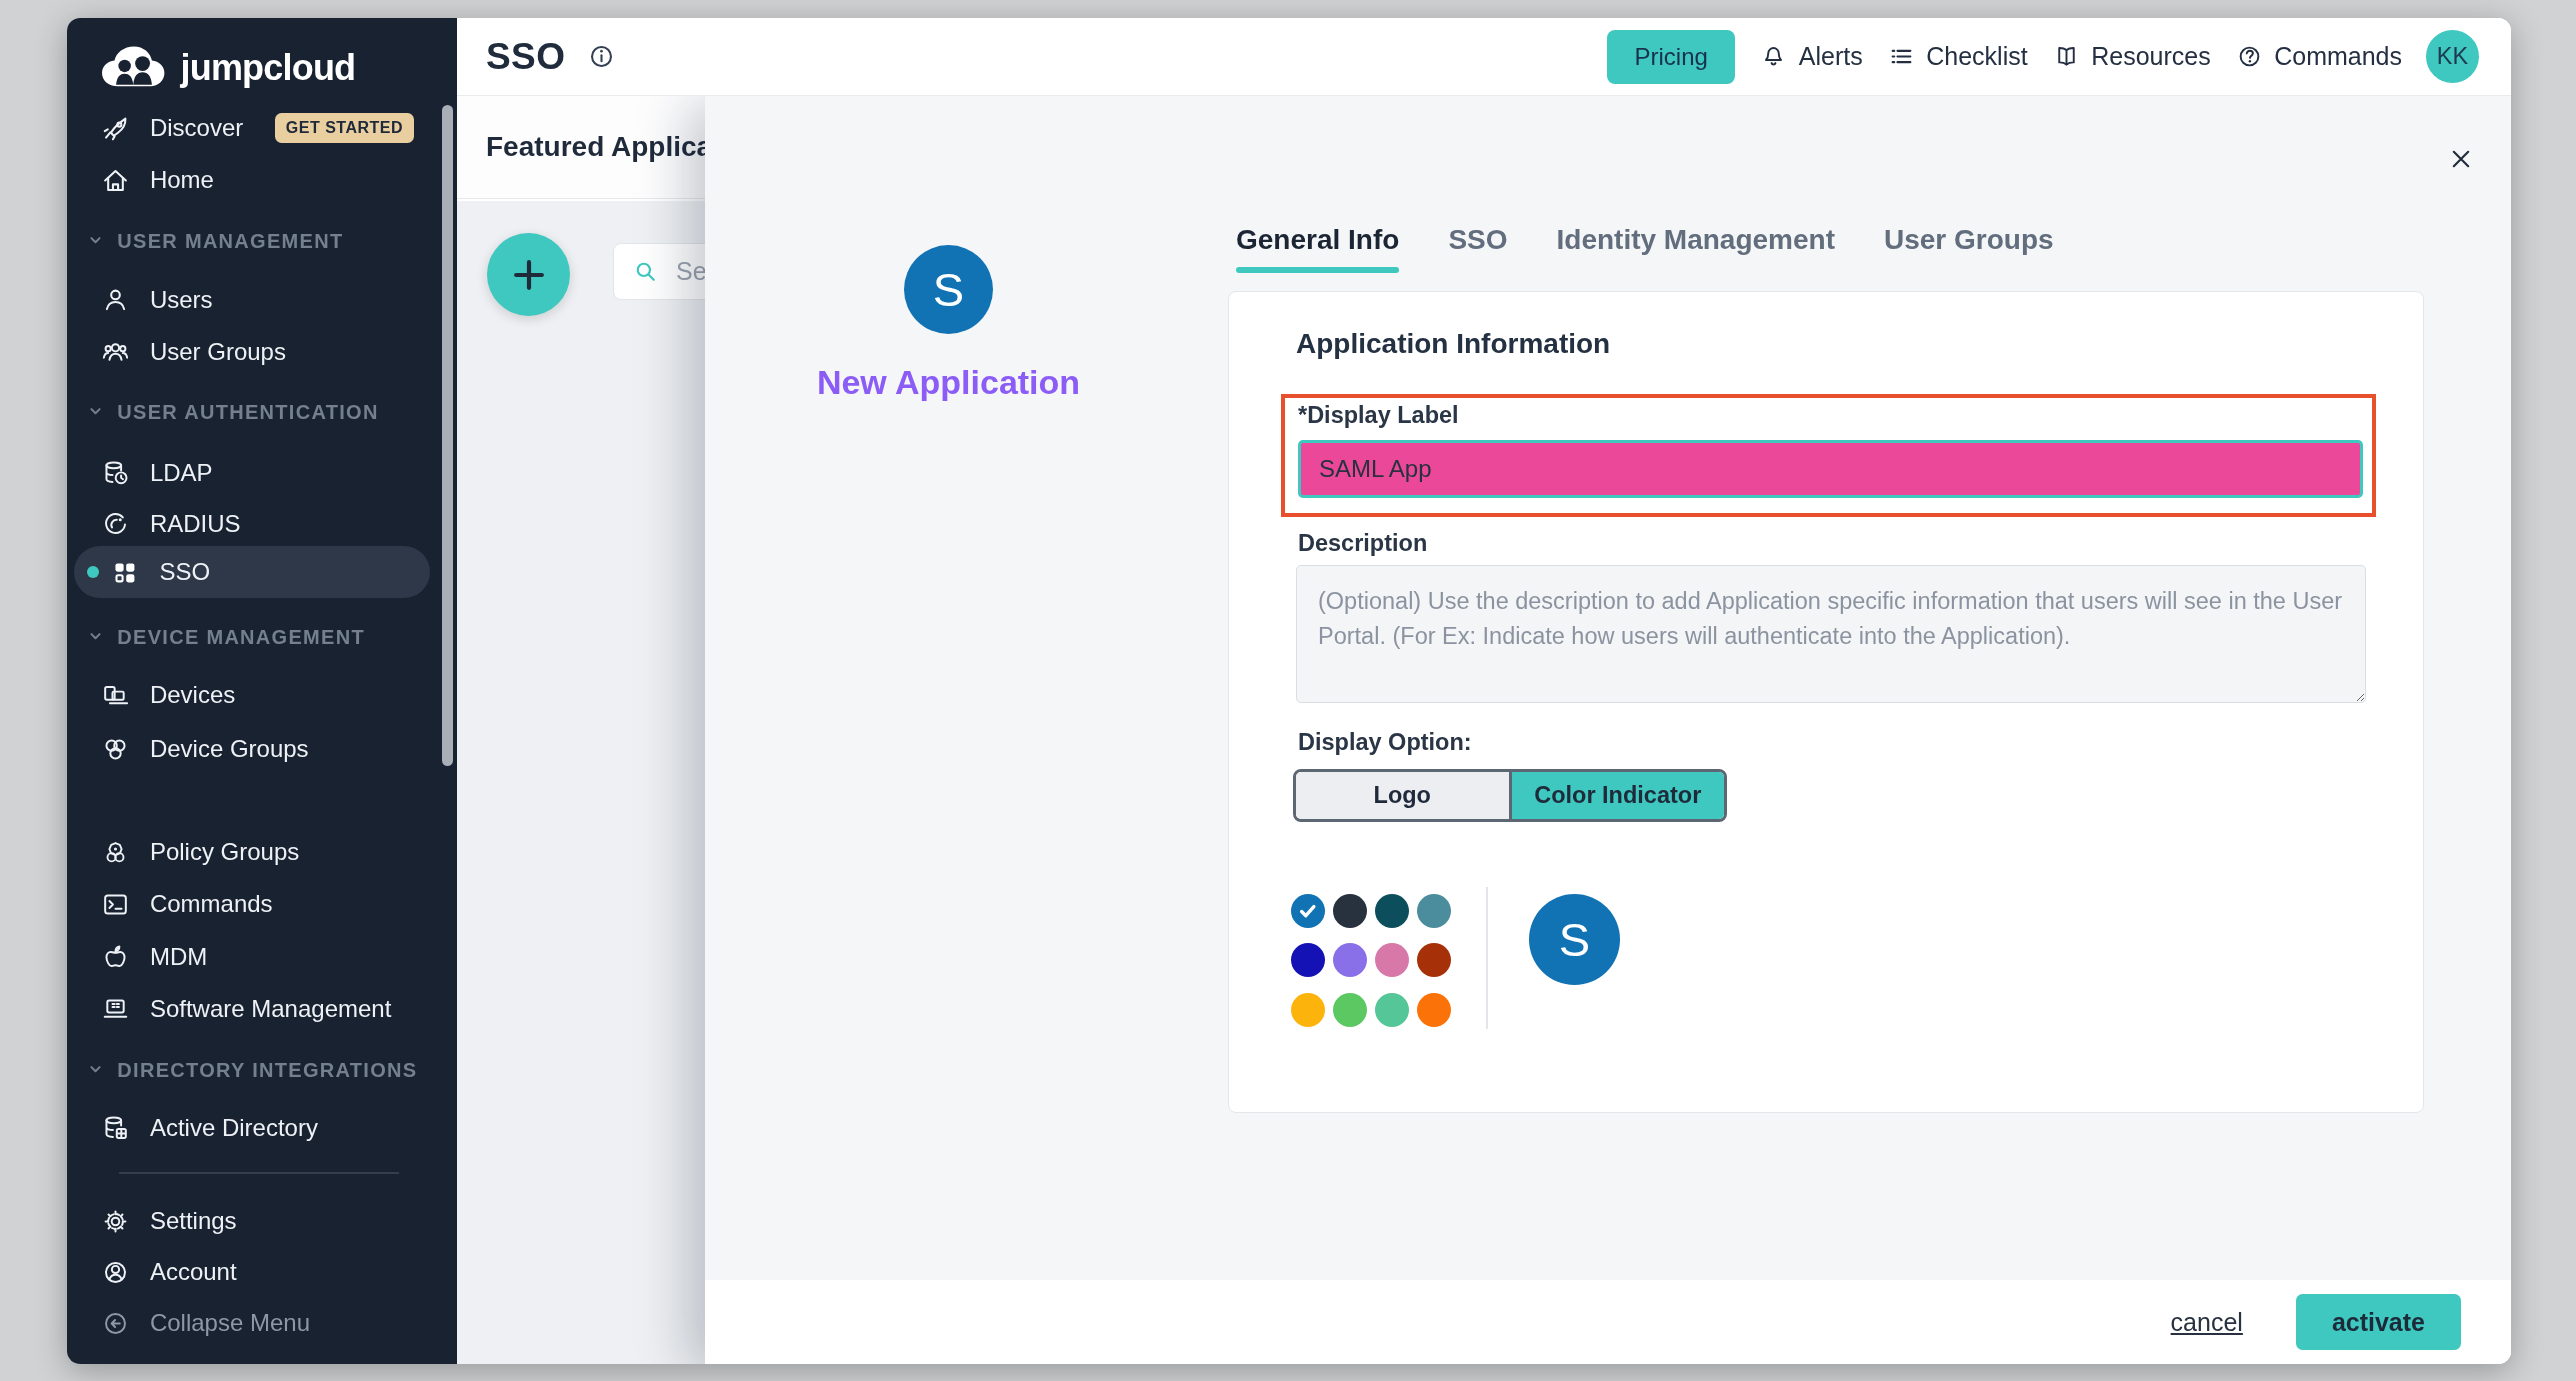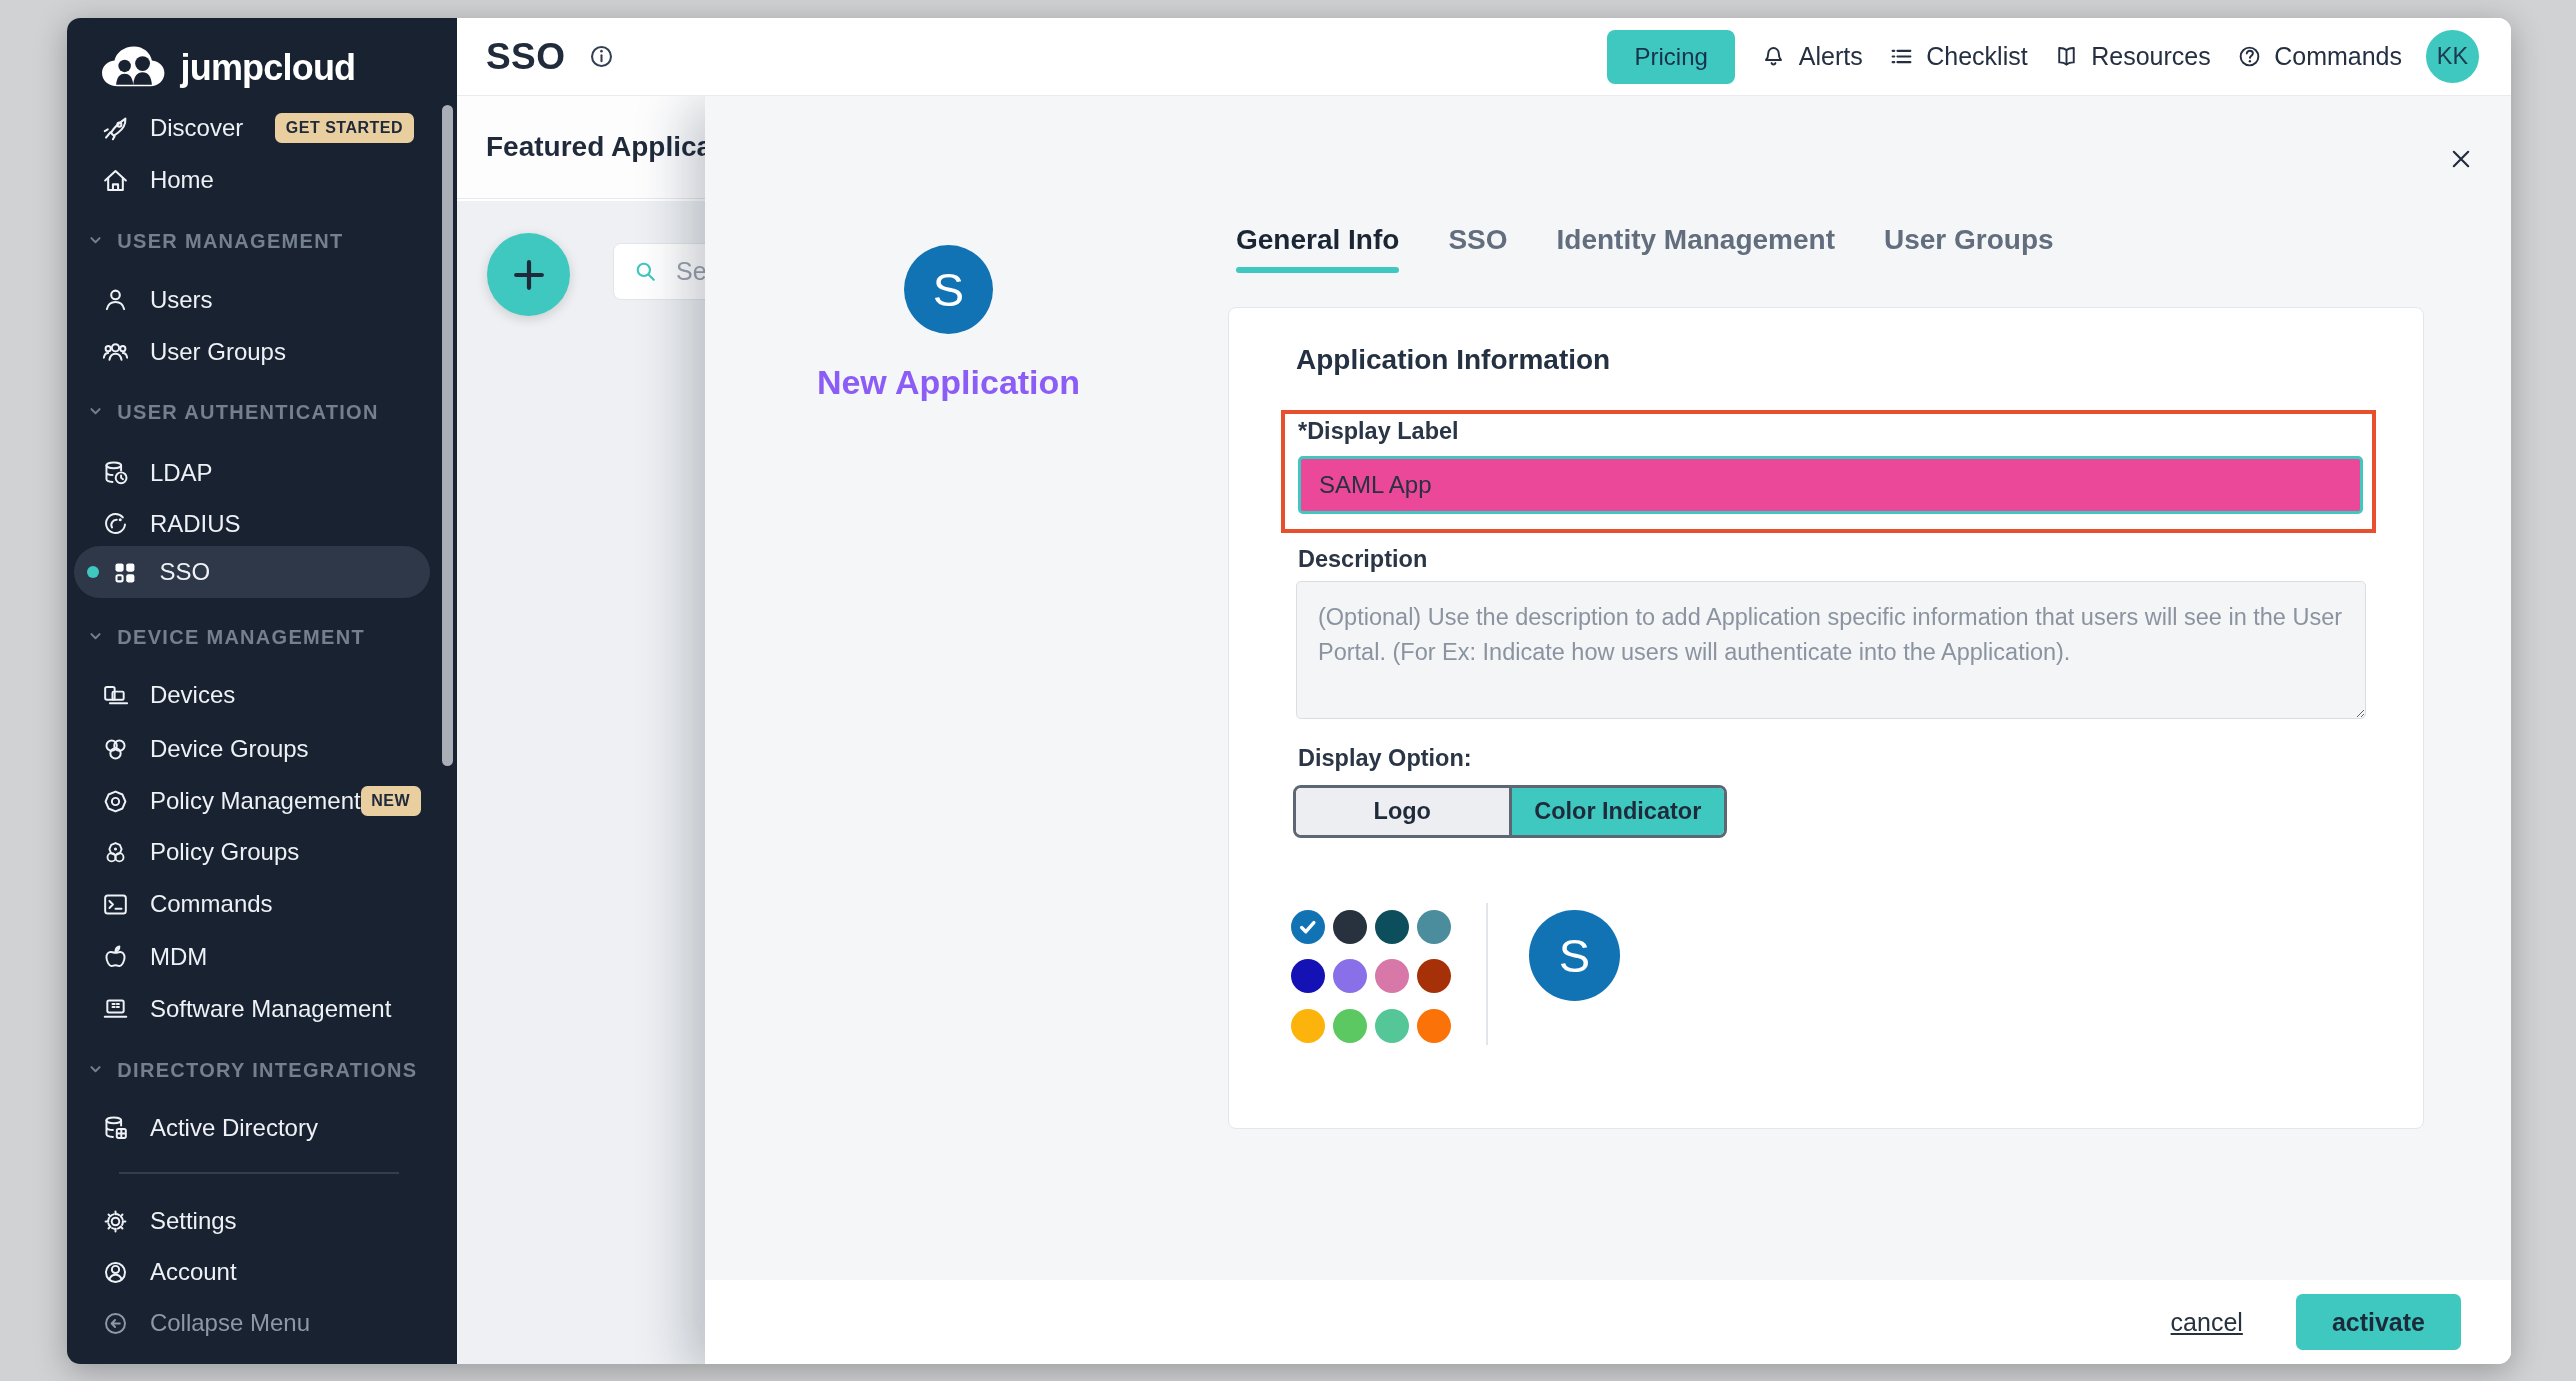--- a/index.html
+++ b/index.html
@@ -68,21 +68,21 @@
            align-items:center;justify-content:center;background:none;border:none;}
   .m-appcircle{position:absolute;left:199px;top:149px;width:89px;height:89px;border-radius:50%;
                color:#fff;font-size:47px;display:flex;align-items:center;justify-content:center;}
   .m-apptitle{position:absolute;left:41px;top:267px;width:405px;text-align:center;
               font-size:34px;font-weight:bold;color:#8b5cf6;}
   .m-tabs{position:absolute;left:531px;top:128px;display:flex;gap:49px;}
   .m-tab{font-size:28px;font-weight:bold;color:#626d7d;cursor:pointer;}
   .m-tab.active{color:#1b2534;}
   .m-tab.active::after{content:'';display:block;height:5.7px;background:var(--accent,#3ec8bf);border-radius:3.2px;margin-top:11.3px;}
 
-  .m-card{position:absolute;left:523px;top:211px;width:1196px;height:822px;background:#fff;
+  .m-card{position:absolute;left:523px;top:195px;width:1196px;height:822px;background:#fff;
           border:1.6px solid #e4e7ea;border-radius:8px;box-sizing:border-box;}
   .c-heading{position:absolute;left:67px;top:36px;font-size:28px;font-weight:bold;color:#243142;}
   .red-box{position:absolute;left:52px;top:102px;width:1095px;height:123px;border:4px solid var(--highlight,#e8502d);
            box-sizing:border-box;pointer-events:none;}
   .lab{position:absolute;font-size:23.5px;font-weight:bold;color:#2a3545;}
   .input-display{position:absolute;left:69px;top:148px;width:1065px;height:58px;background:#ec4899;
                  border:3.2px solid var(--accent,#3ec8bf);border-radius:4.9px;box-sizing:border-box;
                  font-size:24px;color:#27313f;padding:0 18px;font-family:inherit;outline:none;}
   .desc-area{position:absolute;left:67px;top:273px;width:1070px;height:138px;background:#f3f5f7;
              border:1.6px solid #d8dee1;border-radius:4.9px;box-sizing:border-box;padding:18px 21px;
@@ -226,28 +226,20 @@
 
     <div class="sb-row" style="top:705px">
       <svg viewBox="0 0 36 36" fill="none" stroke="#eef1f5" stroke-width="2.3">
         <circle cx="13.5" cy="13.5" r="6"></circle>
           <circle cx="22.5" cy="13.5" r="6"></circle>
           <circle cx="18" cy="22.5" r="6"></circle>
       </svg>
       <span class="lbl">Device Groups</span>
     </div>
 
-    <div class="sb-row" style="top:757px">
-      <svg viewBox="0 0 36 36" fill="none" stroke="#eef1f5" stroke-width="2.3" stroke-linejoin="round">
-        <polygon points="18,6.5 26.1,9.9 29.5,18 26.1,26.1 18,29.5 9.9,26.1 6.5,18 9.9,9.9"></polygon>
-        <circle cx="18" cy="18" r="4.2"></circle>
-      </svg>
-      <span class="lbl">Policy Management</span>
-      <span class="sb-badge">NEW</span>
-    </div>
 
     <div class="sb-row" style="top:808px">
       <svg viewBox="0 0 36 36" fill="none" stroke="#eef1f5" stroke-width="2.2" stroke-linejoin="round">
         <polygon points="18,7 23,9.1 25.1,14 23,18.9 18,21 13,18.9 10.9,14 13,9.1"></polygon>
         <circle cx="13.5" cy="23.5" r="4.8"></circle>
           <circle cx="22.5" cy="23.5" r="4.8"></circle>
         <circle cx="18" cy="14" r="1.8" fill="#eef1f5" stroke="none"></circle>
       </svg>
       <span class="lbl">Policy Groups</span>
     </div>

